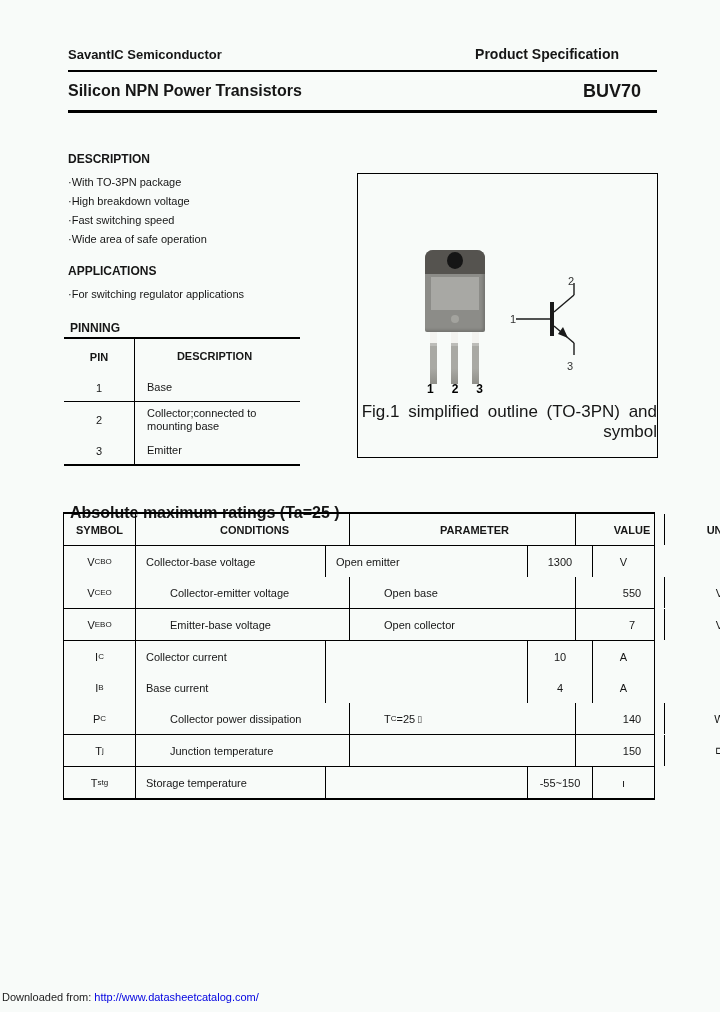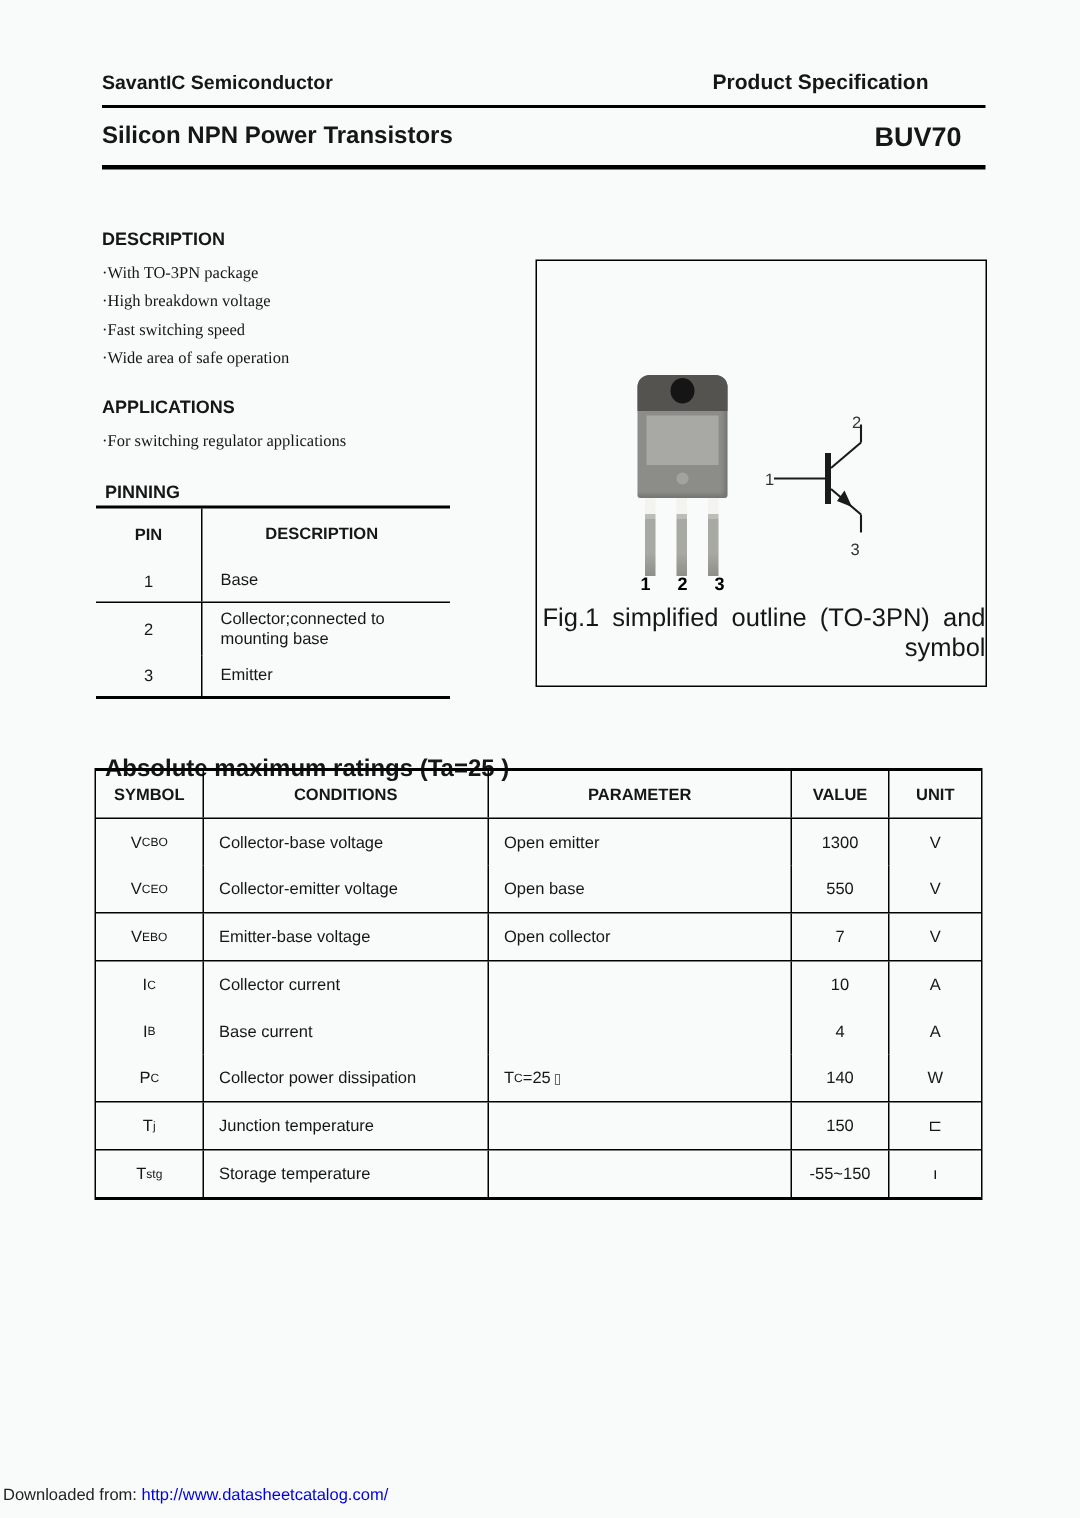--- a/index.html
+++ b/index.html
@@ -12,21 +12,21 @@
   .vendor{font-weight:bold;font-size:13px;}
   .spec{font-weight:bold;font-size:14px;padding-right:38px;}
   .rule-thin{border-top:2px solid #000;}
   .hrow2{display:flex;justify-content:space-between;align-items:center;height:38px;}
   .title{font-weight:bold;font-size:16px;}
   .part{font-weight:bold;font-size:18px;padding-right:16px;}
   .rule-thick{border-top:3px solid #000;}
 
   
   .sec-head{font-weight:bold;font-size:12px;}
-  .bullet{font-size:11px;line-height:19px;white-space:nowrap;font-family:Liberation Serif, serif;}
+  .bullet{font-size:11px;line-height:19px;white-space:nowrap;}
   .desc-block{position:absolute;left:68px;top:152px;}
   .desc-block .sec-head{margin-bottom:7px;}
   .apps-block{position:absolute;left:68px;top:264px;}
   .apps-block .sec-head{margin-bottom:7px;}
   .pin-head{position:absolute;left:70px;top:321px;}
 
   
   .pt{position:absolute;left:64px;top:337px;width:236px;font-size:11px;
       border-top:2px solid #000;border-bottom:2px solid #000;}
   .pt-row{display:grid;grid-template-columns:71px 165px;}
@@ -61,21 +61,21 @@
   
   .ratings-head{position:absolute;left:70px;top:504px;font-weight:bold;font-size:16px;}
   .rt{position:absolute;left:63px;top:512px;width:592px;font-size:11px;
       border:1px solid #000;border-top-width:2px;border-bottom-width:2px;box-sizing:border-box;}
   .rt-row{display:grid;grid-template-columns:72px 190px 202px 65px 61px;height:31px;}
   .rt-row>div{display:flex;align-items:center;justify-content:center;border-right:1px solid #000;}
   .rt-row>div:last-child{border-right:none;}
   .rt-row .c-param,.rt-row .c-cond{justify-content:flex-start;padding-left:10px;}
   .rt-header{font-weight:bold;}
   .rt-header>div{justify-content:center !important;padding-left:0 !important;}
-  .hline{border-bottom:1px solid #000;}
+  .hline{border-bottom:1px solid #000;gap:24px;}
   sub{font-size:8px;line-height:0;}
   .bglyph{font-size:9px;color:#3a3a3a;margin-left:2px;}
 
   
   .footer{position:absolute;left:2px;top:991px;font-size:11px;}
   .footer .pre{color:#222;}
   .footer a{color:#0000e0;text-decoration:none;}
 </style>
 </head>
 <body>

